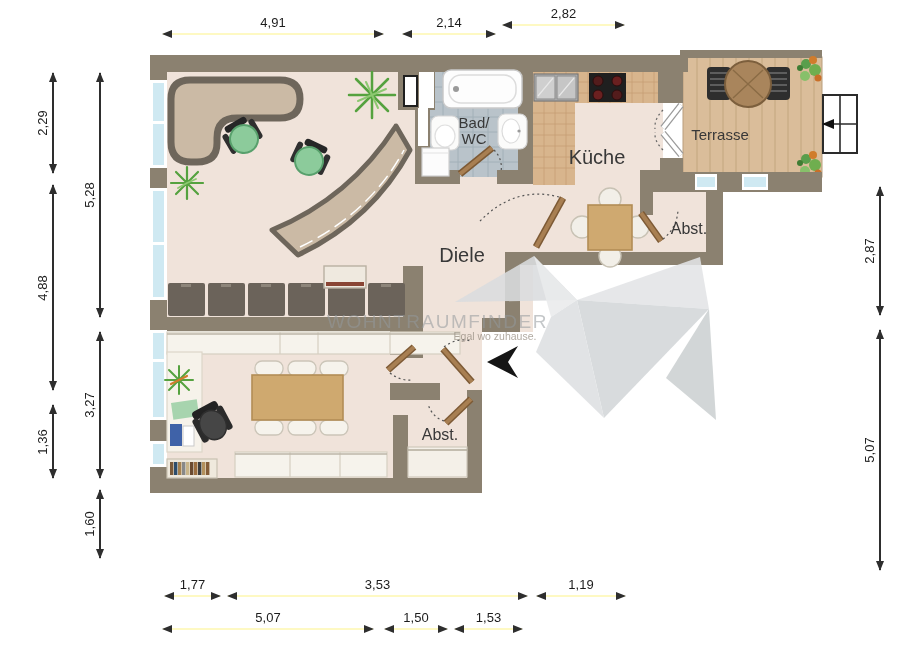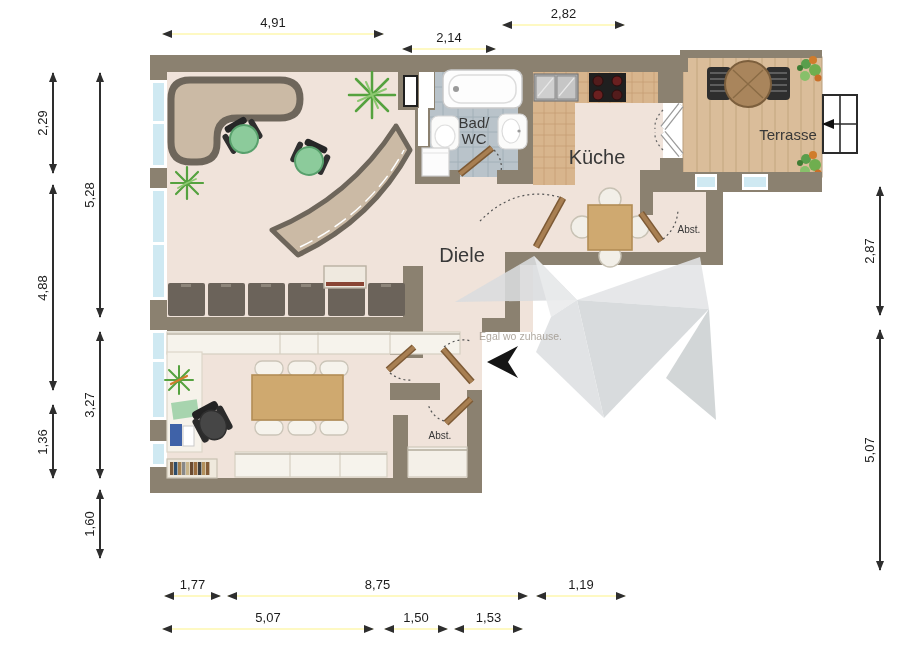--- a/index.html
+++ b/index.html
@@ -18,26 +18,26 @@
   .dimv::after{content:"";position:absolute;bottom:-1px;left:-3px;width:0;height:0;
     border-left:4px solid transparent;border-right:4px solid transparent;border-top:10px solid #2e2e2e;}
   .dlab{position:absolute;left:50%;top:-18px;transform:translateX(-50%);
         font-size:13px;color:#1c1c1c;white-space:nowrap;}
   .dlabv{position:absolute;top:50%;left:-10px;transform:translate(-50%,-50%) rotate(-90deg);
          font-size:13px;color:#1c1c1c;white-space:nowrap;}
   
   .rlabel{position:absolute;transform:translate(-50%,-50%);color:#383838;white-space:nowrap;}
   .lab16{font-size:20px;}
   .lab15{font-size:15px;}
-  .lab14{font-size:10px;}
+  .lab14{font-size:16px;}
   .badlabel{text-align:center;line-height:16px;font-size:15px;}
   
   .wm-brand{position:absolute;left:327px;top:311px;width:240px;font-size:19px;letter-spacing:1.5px;
     color:rgba(148,153,156,0.55);font-weight:400;}
-  .wm-tag{position:absolute;left:428px;top:330px;width:134px;text-align:right;font-size:10.5px;
+  .wm-tag{position:absolute;left:428px;top:330px;width:134px;text-align:center;font-size:10.5px;
     color:rgba(150,140,128,0.75);}
 </style>
 </head>
 <body>
 
 <div id="stage">
 
 <svg id="plan-svg" width="920" height="650" viewBox="0 0 920 650">
 
   <g>
@@ -349,36 +349,37 @@
     <polygon points="455,302 534,256 577,300" fill="#dadcde"></polygon>
     <polygon points="534,256 577,300 551,317" fill="#e9ebec"></polygon>
     <polygon points="577,300 700,257 709,309" fill="#e2e4e6"></polygon>
     <polygon points="577,300 709,309 604,418" fill="#d3d6d8"></polygon>
     <polygon points="551,317 577,300 604,418 536,352" fill="#dddfe1"></polygon>
     <polygon points="709,309 716,420 666,378" fill="#ccd0d2"></polygon>
   </g>
   <polygon points="487,362 518,346 508,362 518,378" fill="#151515"></polygon>
 </svg>
 
+<div class="wm-brand">WOHNTRAUMFINDER</div>
 <div class="wm-tag">Egal wo zuhause.</div>
 
 <div class="rlabel badlabel" style="left:474px;top:131px;">
   <div>Bad/</div>
   <div>WC</div>
 </div>
 <div class="rlabel lab16" style="left:597px;top:157px;">Küche</div>
 <div class="rlabel lab16" style="left:462px;top:255px;">Diele</div>
 <div class="rlabel lab14" style="left:689px;top:229px;">Abst.</div>
 <div class="rlabel lab14" style="left:440px;top:435px;">Abst.</div>
-<div class="rlabel lab15" style="left:788px;top:134px;">Terrasse</div>
+<div class="rlabel lab15" style="left:720px;top:134px;">Terrasse</div>
 
 <div class="dimh" style="left:163px;top:33px;width:220px;">
       <span class="dlab">4,91</span>
     </div>
-<div class="dimh" style="left:403px;top:48px;width:92px;">
+<div class="dimh" style="left:403px;top:33px;width:92px;">
       <span class="dlab">2,14</span>
     </div>
 <div class="dimh" style="left:503px;top:24px;width:121px;">
       <span class="dlab">2,82</span>
     </div>
 
 <div class="dimv" style="left:52px;top:73px;height:100px;">
       <span class="dlabv">2,29</span>
     </div>
 <div class="dimv" style="left:52px;top:185px;height:205px;">
@@ -402,21 +403,21 @@
       <span class="dlabv">2,87</span>
     </div>
 <div class="dimv" style="left:879px;top:330px;height:240px;">
       <span class="dlabv">5,07</span>
     </div>
 
 <div class="dimh" style="left:165px;top:595px;width:55px;">
       <span class="dlab">1,77</span>
     </div>
 <div class="dimh" style="left:228px;top:595px;width:299px;">
-      <span class="dlab">8,75</span>
+      <span class="dlab">3,53</span>
     </div>
 <div class="dimh" style="left:537px;top:595px;width:88px;">
       <span class="dlab">1,19</span>
     </div>
 
 <div class="dimh" style="left:163px;top:628px;width:210px;">
       <span class="dlab">5,07</span>
     </div>
 <div class="dimh" style="left:385px;top:628px;width:62px;">
       <span class="dlab">1,50</span>

